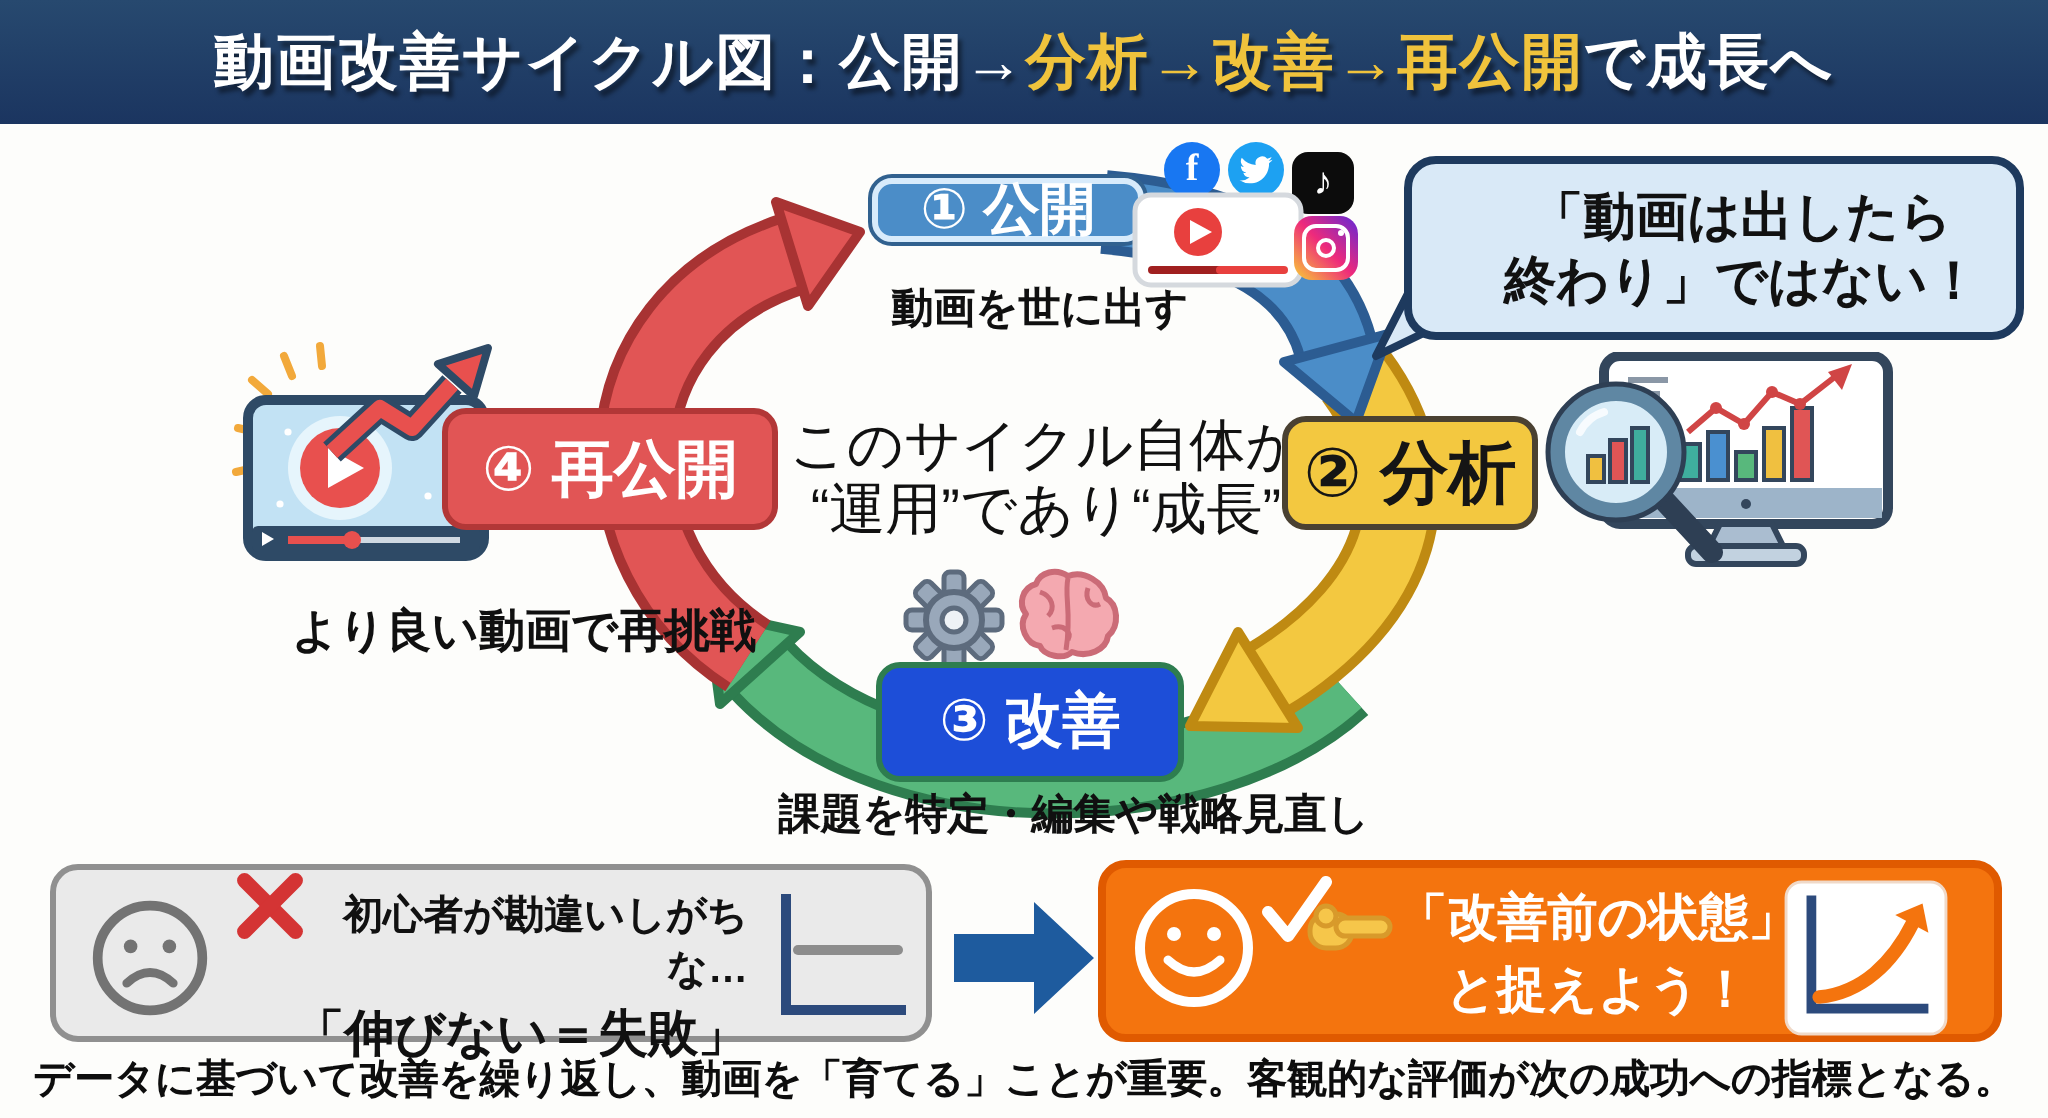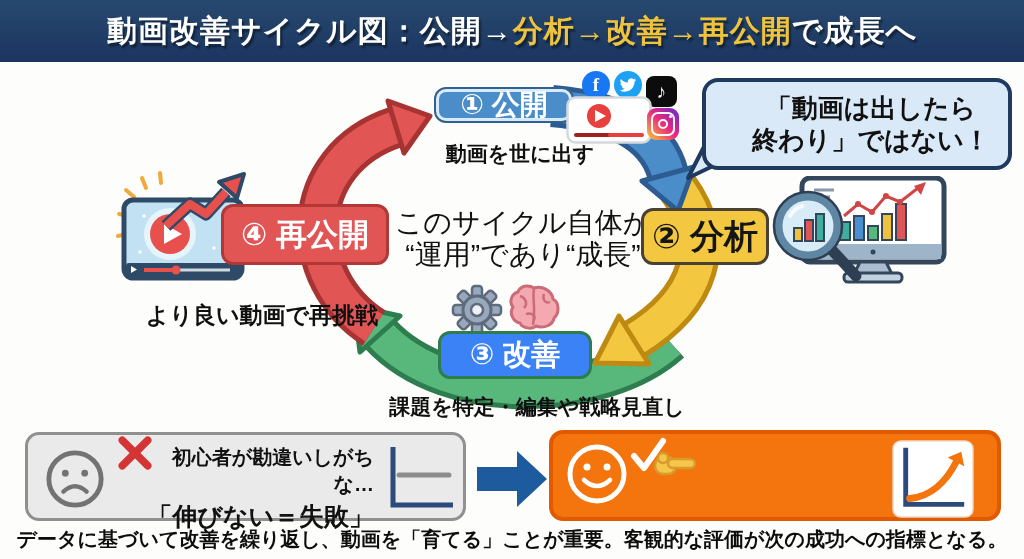--- a/index.html
+++ b/index.html
@@ -17,21 +17,21 @@
   
   .cycle-svg { position:absolute; left:0; top:0; width:1024px; height:559px; z-index:1; pointer-events:none; }
 
   
   .badge { position:absolute; z-index:4; display:flex; align-items:center; justify-content:center;
     font-weight:bold; white-space:nowrap; }
   .badge-publish { left:436px; top:89px; width:136px; height:32px; background:#4b8dc8;
     border:3px solid #d8ebfb; box-shadow:0 0 0 2px #31618f; border-radius:10px; color:#fff; font-size:28px; }
   .badge-analyze { left:641px; top:208px; width:128px; height:57px; background:#f3c840;
     border:3px solid #4a4132; border-radius:12px; color:#151515; font-size:34px; }
-  .badge-improve { left:438px; top:331px; width:154px; height:48px; background:#3b82f6;
+  .badge-improve { left:438px; top:331px; width:154px; height:60px; background:#1d4ed8;
     border:3px solid #2e7d4f; border-radius:12px; color:#fff; font-size:29px;text-align:right; }
   .badge-republish { left:221px; top:204px; width:168px; height:61px; background:#e15555;
     border:3px solid #b23737; border-radius:12px; color:#fff; font-size:31px; }
 
   .caption { position:absolute; z-index:4; font-weight:bold; color:#101010; text-align:center; white-space:nowrap; }
   .caption-publish   { left:420px; top:140px; width:200px; font-size:21px; }
   .caption-analyze   { left:688px; top:269px; width:270px; font-size:21px; }
   .caption-improve   { left:352px; top:393px; width:370px; font-size:21px; }
   .caption-republish { left:128px; top:300px; width:250px; font-size:23px;text-align:right; }
 
@@ -271,20 +271,24 @@
       <path d="M19,38 Q32,50 45,38" fill="none" stroke="#fff" stroke-width="4.5" stroke-linecap="round"></path>
     </svg>
     <svg style="position:absolute; left:76px; top:2px;" width="38" height="38" viewBox="0 0 38 38">
       <polyline points="5,20 15,32 34,5" fill="none" stroke="#fff" stroke-width="6" stroke-linecap="round" stroke-linejoin="round"></polyline>
     </svg>
     <svg style="position:absolute; left:100px; top:14px;" width="44" height="34" viewBox="0 0 44 34">
       <rect x="2" y="9" width="21" height="17" rx="8" fill="#f6c64a" stroke="#d89a2b" stroke-width="2.5"></rect>
       <rect x="15" y="11" width="27" height="9" rx="4.5" fill="#f6c64a" stroke="#d89a2b" stroke-width="2.5"></rect>
       <circle cx="10" cy="10" r="5" fill="#f6c64a" stroke="#d89a2b" stroke-width="2.5"></circle>
     </svg>
+    <div class="advice-text">
+      <div class="advice-line1">「改善前の状態」</div>
+      <div class="advice-line2">と捉えよう！</div>
+    </div>
     <svg style="position:absolute; right:22px; top:6px;" width="84" height="78" viewBox="0 0 84 80">
       <rect x="1" y="1" width="82" height="78" rx="8" fill="#fff" stroke="#f0d9c8" stroke-width="1.5"></rect>
       <polyline points="14,8 14,66 74,66" fill="none" stroke="#2c4a7c" stroke-width="5"></polyline>
       <path d="M18,60 C40,58 56,42 66,22" fill="none" stroke="#f4740e" stroke-width="7" stroke-linecap="round"></path>
       <polygon points="71,12 74,27 57,18" fill="#f4740e"></polygon>
     </svg>
   </div>
 
   <div class="footer-text">データに基づいて改善を繰り返し、動画を「育てる」ことが重要。客観的な評価が次の成功への指標となる。</div>
 

